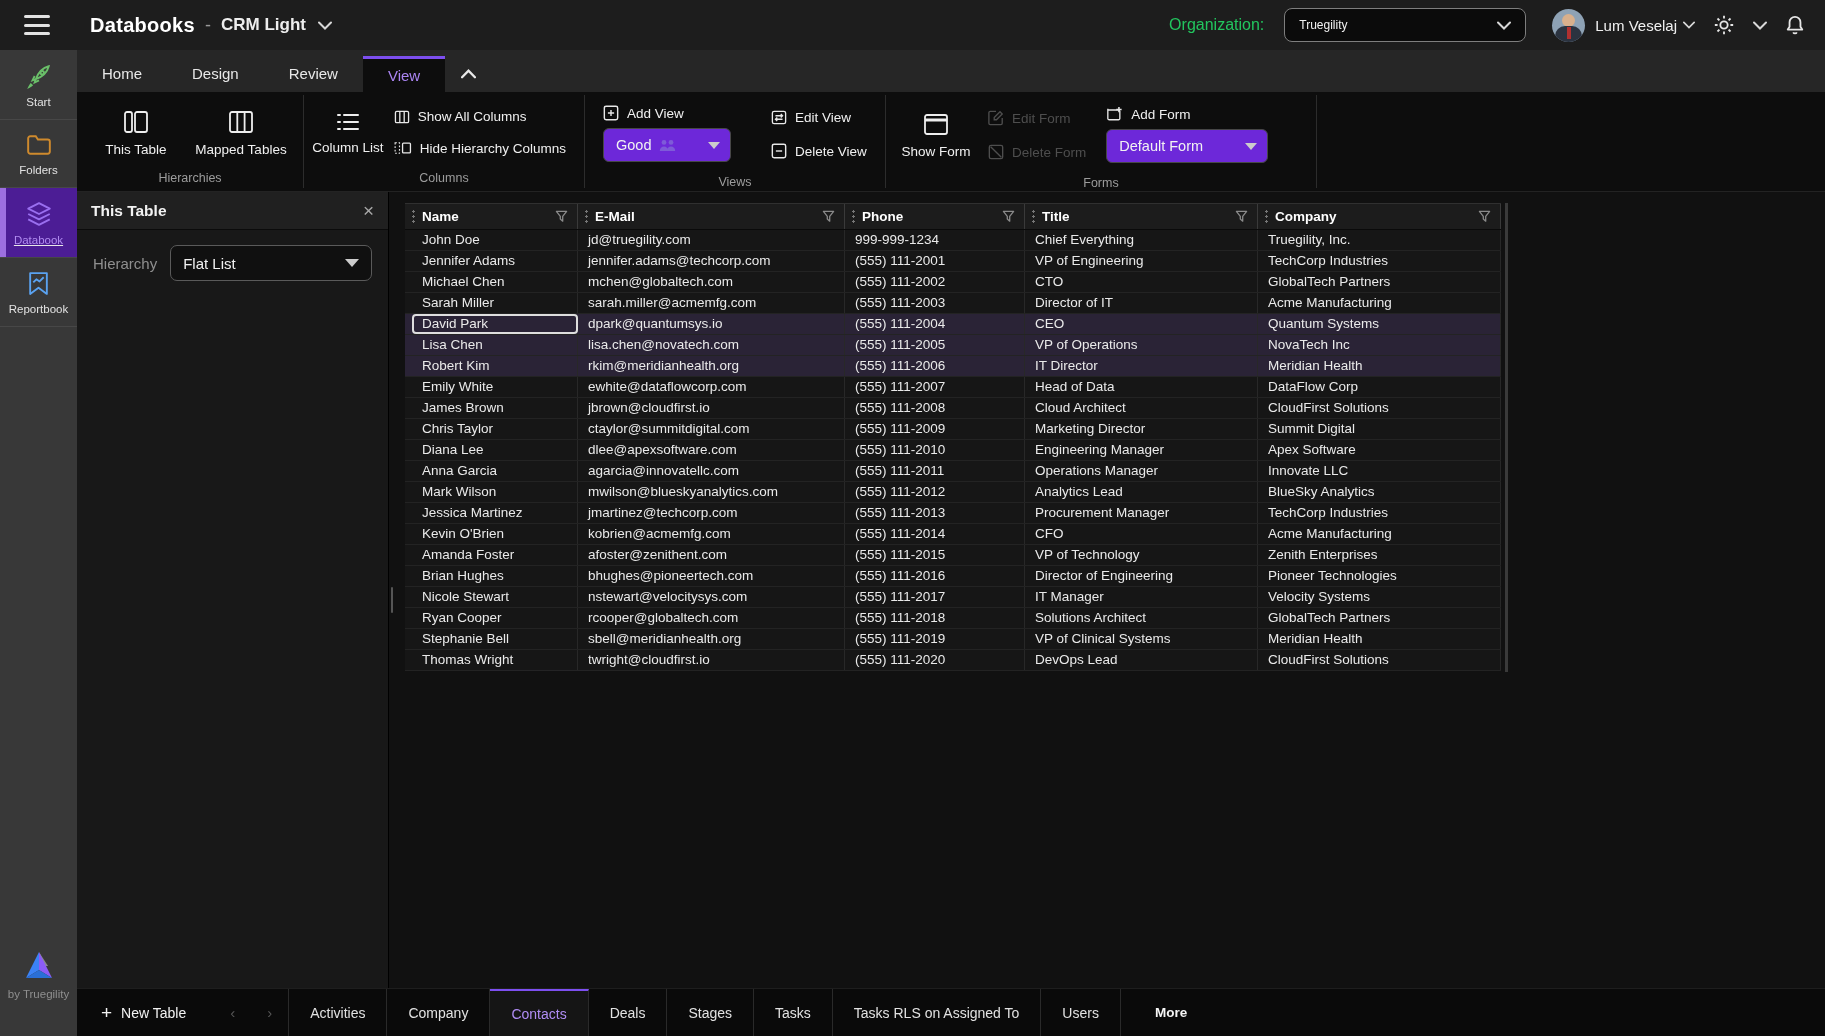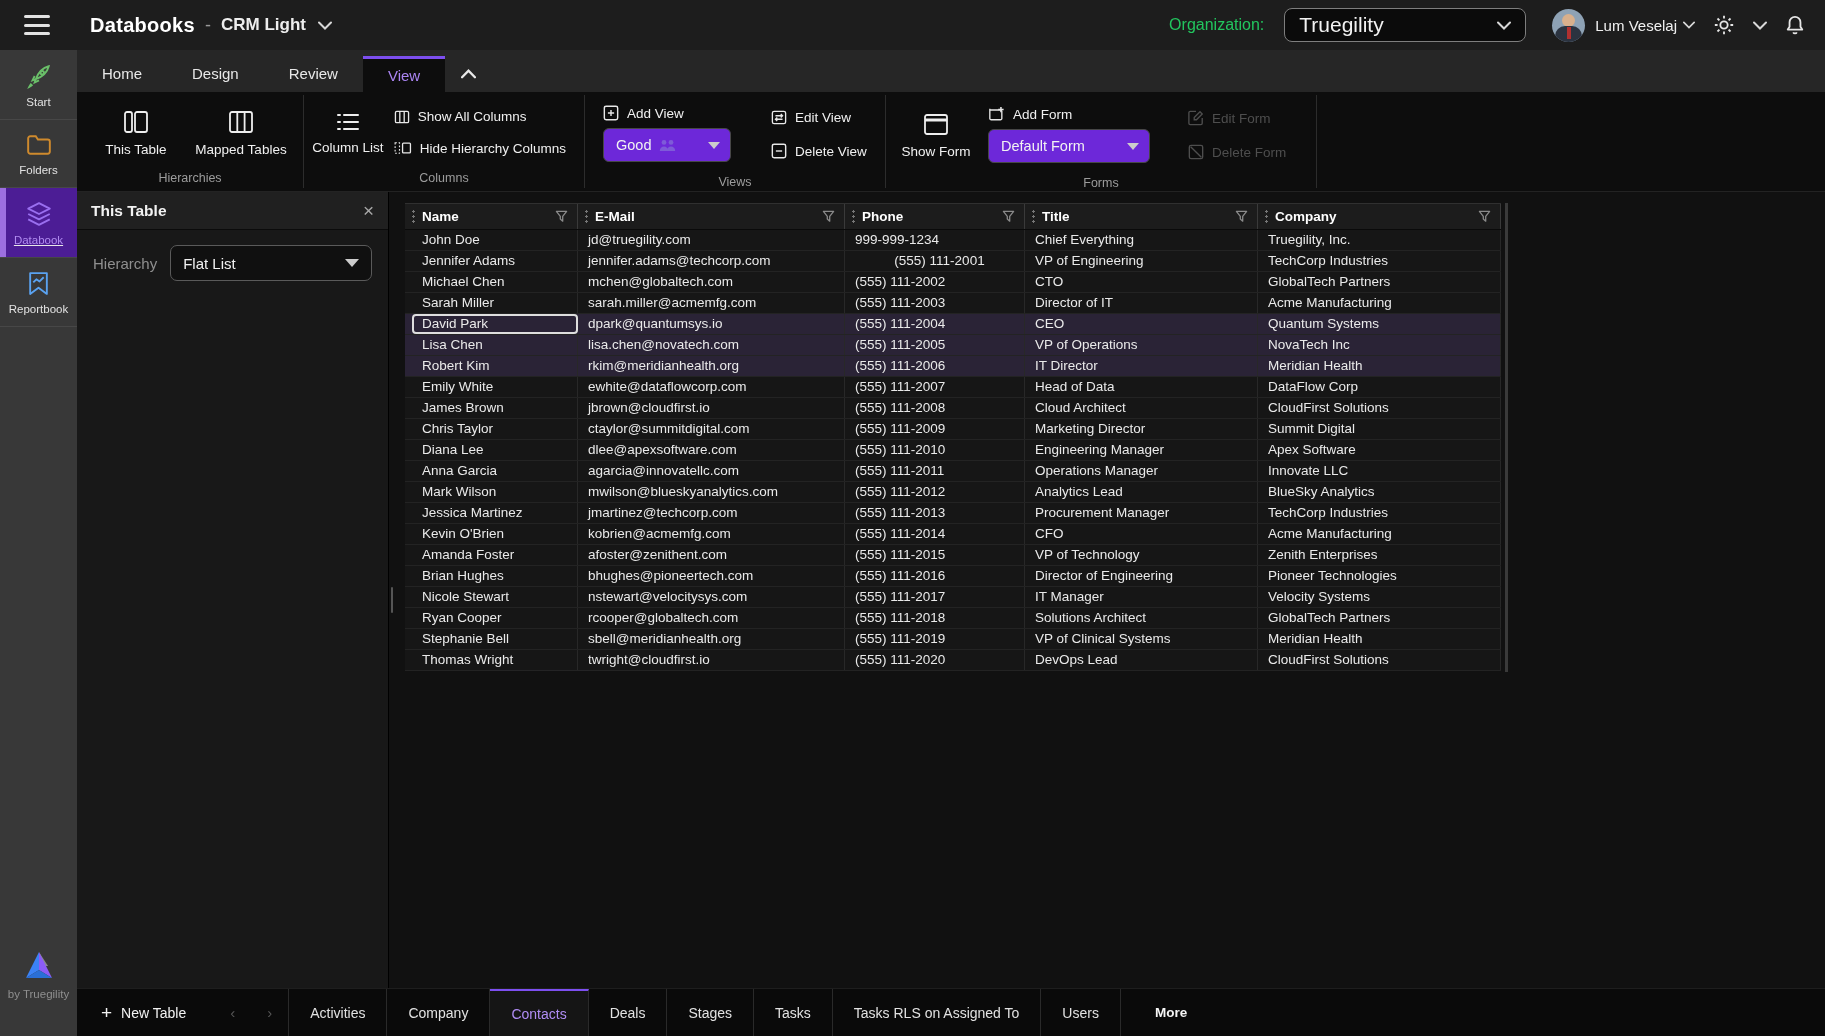--- a/index.html
+++ b/index.html
@@ -11,21 +11,21 @@
             display:flex; align-items:center; z-index:30; }
   .hamburger { width:26px; height:20px; margin:0 0 0 24px; display:flex; flex-direction:column;
                justify-content:space-between; cursor:pointer; }
   .hamburger span { height:3px; border-radius:2px; background:#e3e3e3; }
   .app-title { margin-left:40px; font-size:20px; font-weight:bold; color:#ffffff; letter-spacing:.3px; }
   .db-dash { margin:0 10px; color:#9a9a9a; font-size:18px; }
   .db-name { font-size:17px; color:#eeeeee; font-weight:600; }
   .topbar-right { margin-left:auto; display:flex; align-items:center; margin-right:20px; }
   .org-label { color:#22c55e; font-size:16px; margin-right:20px; }
   .org-select { width:242px; height:34px; border:1.5px solid #7e7e7e; border-radius:8px; background:#0b0b0b;
-                display:flex; align-items:center; padding:0 14px; font-size:21px; color:#f2f2f2; }
+                display:flex; align-items:center; padding:0 14px; font-size:12px; color:#f2f2f2; }
   .org-select svg { margin-left:auto; }
   .user-chip { display:flex; align-items:center; margin-left:26px; }
   .avatar { width:33px; height:33px; border-radius:50%; overflow:hidden; background:#8ea2b5; position:relative; }
   .avatar .head { position:absolute; left:10px; top:5px; width:13px; height:13px; border-radius:50%; background:#d9b08c; }
   .avatar .body { position:absolute; left:3px; top:17px; width:27px; height:18px; border-radius:10px 10px 0 0; background:#2b3340; }
   .avatar .tie  { position:absolute; left:15px; top:18px; width:4px; height:12px; background:#b03030; }
   .user-name { margin:0 6px 0 10px; font-size:15px; color:#f0f0f0; }
   .icon-btn { margin-left:18px; color:#e6e6e6; display:flex; align-items:center; cursor:pointer; }
 
   
@@ -352,53 +352,53 @@
     <div class="rg-content">
       <div class="bigbtn" style="width:84px;">
         <svg width="28" height="25" viewBox="0 0 28 25">
             <g fill="none" stroke="#eee" stroke-width="1.8">
           <rect x="3" y="3" width="22" height="19" rx="2"></rect>
               <path d="M3 8h22" stroke-width="3"></path>
             </g>
           </svg>
         <span>Show Form</span>
       </div>
+      <div class="smallcol">
+        <div class="smallbtn disabled">
+          <svg width="16" height="16" viewBox="0 0 18 18">
+              <g fill="none" stroke="currentColor" stroke-width="1.5">
+            <path d="M16 9v6a1.5 1.5 0 0 1-1.5 1.5h-12A1.5 1.5 0 0 1 1 15V3a1.5 1.5 0 0 1 1.5-1.5H9"></path>
+            <path d="M13.5 2 16 4.5 9.5 11H7V8.5z"></path>
+              </g>
+            </svg>
+          <span>Edit Form</span>
+        </div>
+        <div class="smallbtn disabled">
+          <svg width="16" height="16" viewBox="0 0 18 18">
+              <g fill="none" stroke="currentColor" stroke-width="1.5">
+            <rect x="1.5" y="1.5" width="15" height="15" rx="2"></rect>
+                <path d="M3 3l12 12"></path>
+              </g>
+            </svg>
+          <span>Delete Form</span>
+        </div>
+      </div>
       <div class="smallcol" style="width:200px;">
         <div class="smallbtn">
           <svg width="17" height="16" viewBox="0 0 19 18">
               <g fill="none" stroke="#e8e8e8" stroke-width="1.5">
             <path d="M2 4.5h12a1.5 1.5 0 0 1 1.5 1.5v8a1.5 1.5 0 0 1-1.5 1.5H3.5A1.5 1.5 0 0 1 2 14V4.5zM2 4.5V3"></path>
             <path d="M14.5 1v6M11.5 4h6" stroke-width="1.7"></path>
               </g>
             </svg>
           <span>Add Form</span>
         </div>
         <div class="dropdown form-dd">
           <span>Default Form</span>
           <span class="caret"></span>
-        </div>
-      </div>
-      <div class="smallcol">
-        <div class="smallbtn disabled">
-          <svg width="16" height="16" viewBox="0 0 18 18">
-              <g fill="none" stroke="currentColor" stroke-width="1.5">
-            <path d="M16 9v6a1.5 1.5 0 0 1-1.5 1.5h-12A1.5 1.5 0 0 1 1 15V3a1.5 1.5 0 0 1 1.5-1.5H9"></path>
-            <path d="M13.5 2 16 4.5 9.5 11H7V8.5z"></path>
-              </g>
-            </svg>
-          <span>Edit Form</span>
-        </div>
-        <div class="smallbtn disabled">
-          <svg width="16" height="16" viewBox="0 0 18 18">
-              <g fill="none" stroke="currentColor" stroke-width="1.5">
-            <rect x="1.5" y="1.5" width="15" height="15" rx="2"></rect>
-                <path d="M3 3l12 12"></path>
-              </g>
-            </svg>
-          <span>Delete Form</span>
         </div>
       </div>
     </div>
     <div class="rg-label">Forms</div>
   </div>
   <div class="rdiv"></div>
 </div>
 
 <div class="main">
 
@@ -461,21 +461,21 @@
         <div class="grow">
           <div class="gcell" style="width: 166px;">John Doe</div>
           <div class="gcell" style="width: 267px;">jd@truegility.com</div>
           <div class="gcell" style="width: 180px;">999-999-1234</div>
           <div class="gcell" style="width: 233px;">Chief Everything</div>
           <div class="gcell" style="width: 243px;">Truegility, Inc.</div>
         </div>
         <div class="grow">
           <div class="gcell" style="width: 166px;">Jennifer Adams</div>
           <div class="gcell" style="width: 267px;">jennifer.adams@techcorp.com</div>
-          <div class="gcell" style="width: 180px; text-align: center;">(555) 111-2001</div>
+          <div class="gcell" style="width: 180px;">(555) 111-2001</div>
           <div class="gcell" style="width: 233px;">VP of Engineering</div>
           <div class="gcell" style="width: 243px;">TechCorp Industries</div>
         </div>
         <div class="grow">
           <div class="gcell" style="width: 166px;">Michael Chen</div>
           <div class="gcell" style="width: 267px;">mchen@globaltech.com</div>
           <div class="gcell" style="width: 180px;">(555) 111-2002</div>
           <div class="gcell" style="width: 233px;">CTO</div>
           <div class="gcell" style="width: 243px;">GlobalTech Partners</div>
         </div>

